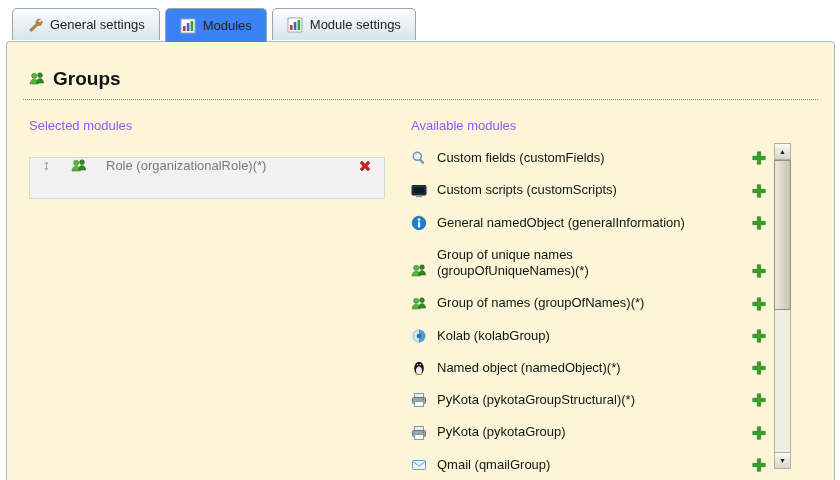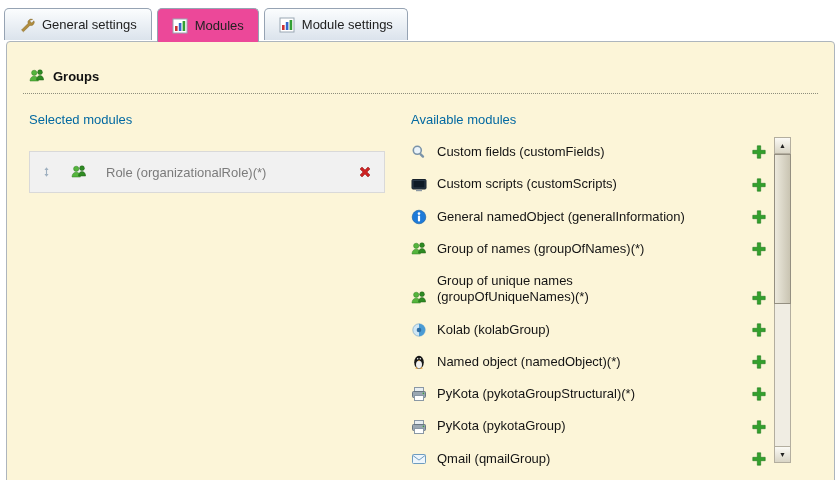--- a/index.html
+++ b/index.html
@@ -1,43 +1,43 @@
 <!DOCTYPE html>
 <html><head>
 <meta charset="utf-8">
 <style>
   *{box-sizing:border-box;margin:0;padding:0}
   html,body{width:840px;height:480px}
   body{font-family:"Liberation Sans","DejaVu Sans",sans-serif;background:#ffffff;position:relative;overflow:hidden}
 
   
-  .tabs{position:absolute;top:8px;left:4px;display:flex;gap:5px;z-index:3}
+  .tabs{position:absolute;top:8px;left:12px;display:flex;gap:5px;z-index:3}
   .tab{display:flex;align-items:center;gap:7px;height:32px;padding:0 14px;
        border:1px solid #96a3b3;border-bottom:none;border-radius:5px 5px 0 0;
        background:linear-gradient(#fbfdfe,#dbe3ec);font-size:13px;color:#222;cursor:pointer}
-  .tab.active{background:#ec4899;height:34px;z-index:4}
+  .tab.active{background:#3b82f6;height:34px;z-index:4}
   .tab .icon{display:inline-flex;width:16px;height:16px}
 
   
   .panel{position:absolute;left:6px;right:5px;top:41px;height:446px;
          background:#fcf5d8;border:1px solid #adb5bd;border-radius:4px 4px 0 0;z-index:1}
 
   .section-head{margin:26px 16px 0 16px;padding:0 0 9px 6px;
                 border-bottom:1px dotted #8d8d7c;
                 display:flex;align-items:center;gap:8px;
-                font-weight:bold;font-size:13px;color:#111}
+                font-weight:bold;font-size:19px;color:#111}
 
   .columns{display:flex;margin:18px 16px 0 22px}
   .col-left{width:356px}
   .col-right{margin-left:26px;flex:1;display:flex;align-items:flex-start}
-  .col-head{font-size:13px;color:#0369a1}
+  .col-head{font-size:13px;color:#8b5cf6}
 
   
   .selected-list{margin-top:24px}
-  .selected-row{display:flex;align-items:center;gap:19px;height:42px;padding:0 11px;
+  .selected-row{display:flex;gap:19px;height:42px;padding:0 11px;
                 background:#f1f1f1;border:1px solid #d9d9d9;color:#7b7b7b;font-size:13px}
   .selected-row .del{margin-left:auto;background:none;border:none;cursor:pointer;padding:0;display:inline-flex}
   .icon16{display:inline-flex;width:16px;height:16px;flex:0 0 16px}
 
   
   .avail-wrap{margin-top:8px;display:flex;align-items:flex-start}
   .avail-list{width:356px}
   .avail-row{display:flex;align-items:flex-end;gap:10px;padding:7px 0;font-size:13px;color:#141414}
   .avail-row .label{width:264px;line-height:1.25;padding-top:2px}
   .avail-row .add{margin-left:auto;background:none;border:none;cursor:pointer;padding:0;display:inline-flex}
@@ -191,38 +191,38 @@
 
             <div class="avail-row">
               <span class="icon16">
                 <svg viewBox="0 0 16 16" width="16" height="16">
                     <circle cx="5.2" cy="4.8" r="2.6" fill="#54b53c" stroke="#2e7d22" stroke-width="0.5"></circle>
                     <path d="M1 13c0-3.2 2-4.8 4.2-4.8S9.4 9.8 9.4 13z" fill="#54b53c" stroke="#2e7d22" stroke-width="0.5"></path>
                     <circle cx="11" cy="4.2" r="2.4" fill="#2e8b22" stroke="#1d5c14" stroke-width="0.5"></circle>
                     <path d="M7.6 12c0-3 1.8-4.4 3.4-4.4s3.6 1.4 3.6 4.4z" fill="#2e8b22" stroke="#1d5c14" stroke-width="0.5"></path>
                   </svg>
               </span>
-              <span class="label">Group of names (groupOfNames)(*)</span>
+              <span class="label">Group of unique names (groupOfUniqueNames)(*)</span>
               <button class="add">
                 <svg viewBox="0 0 16 16" width="16" height="16">
                     <path d="M6.3 1.8h3.4v4.5h4.5v3.4H9.7v4.5H6.3V9.7H1.8V6.3h4.5z" fill="#33a02c" stroke="#1f7a1f" stroke-width="0.6"></path>
                   </svg>
               </button>
             </div>
 
             <div class="avail-row">
               <span class="icon16">
                 <svg viewBox="0 0 16 16" width="16" height="16">
                     <circle cx="5.2" cy="4.8" r="2.6" fill="#54b53c" stroke="#2e7d22" stroke-width="0.5"></circle>
                     <path d="M1 13c0-3.2 2-4.8 4.2-4.8S9.4 9.8 9.4 13z" fill="#54b53c" stroke="#2e7d22" stroke-width="0.5"></path>
                     <circle cx="11" cy="4.2" r="2.4" fill="#2e8b22" stroke="#1d5c14" stroke-width="0.5"></circle>
                     <path d="M7.6 12c0-3 1.8-4.4 3.4-4.4s3.6 1.4 3.6 4.4z" fill="#2e8b22" stroke="#1d5c14" stroke-width="0.5"></path>
                   </svg>
               </span>
-              <span class="label">Group of unique names (groupOfUniqueNames)(*)</span>
+              <span class="label">Group of names (groupOfNames)(*)</span>
               <button class="add">
                 <svg viewBox="0 0 16 16" width="16" height="16">
                     <path d="M6.3 1.8h3.4v4.5h4.5v3.4H9.7v4.5H6.3V9.7H1.8V6.3h4.5z" fill="#33a02c" stroke="#1f7a1f" stroke-width="0.6"></path>
                   </svg>
               </button>
             </div>
 
             <div class="avail-row">
               <span class="icon16">
                 <svg viewBox="0 0 16 16" width="16" height="16">

